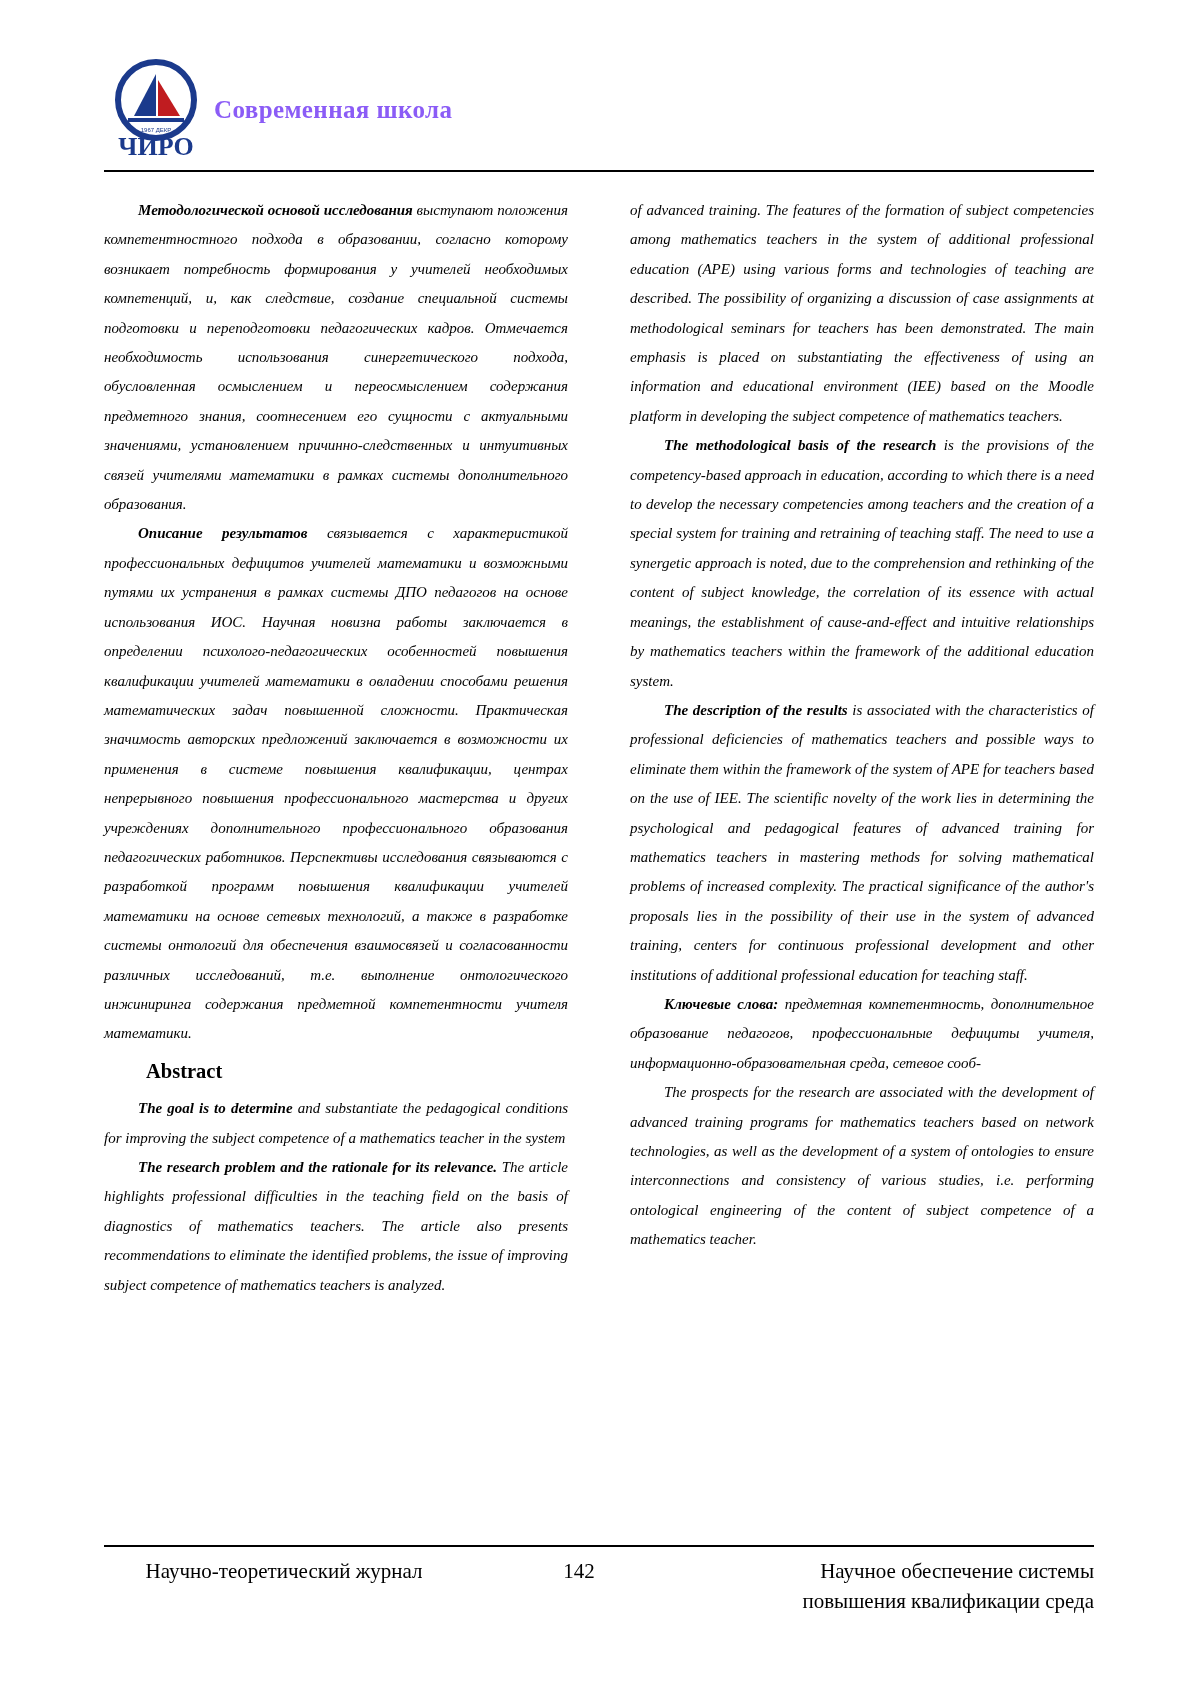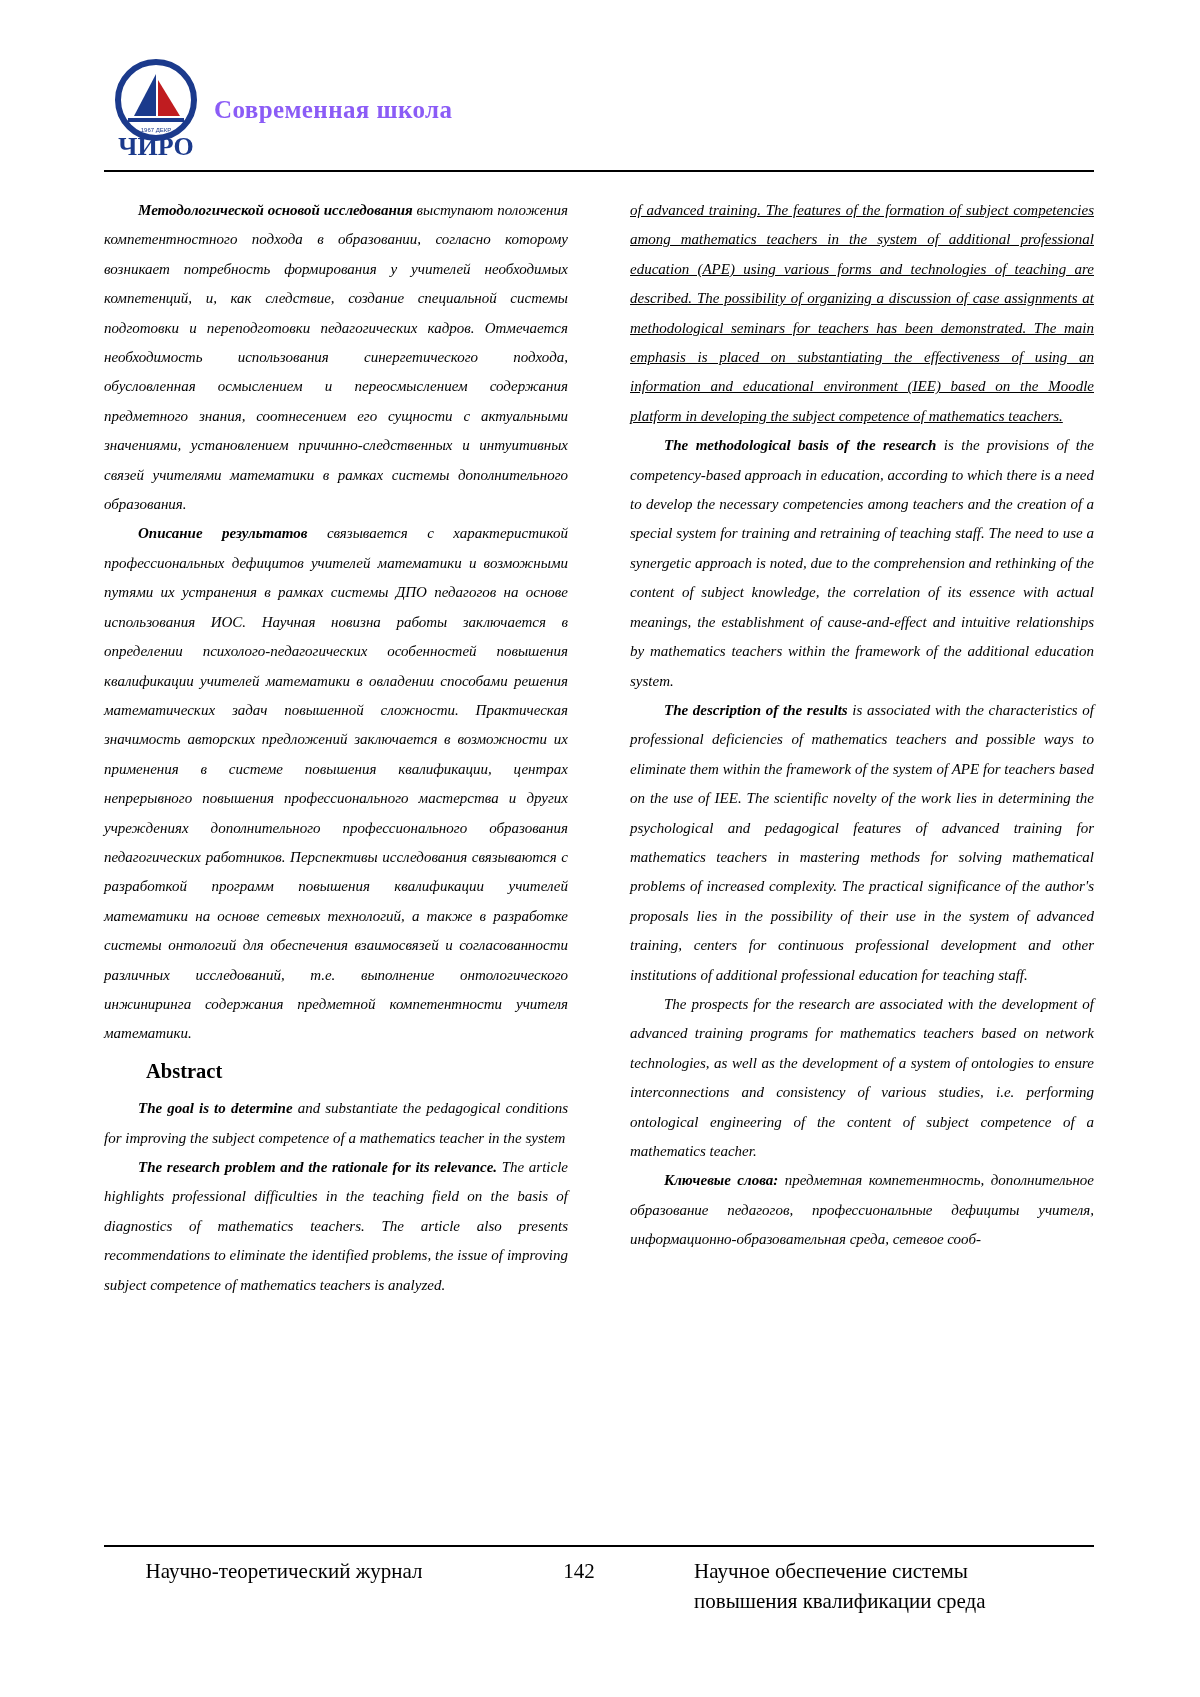--- a/index.html
+++ b/index.html
@@ -72,21 +72,21 @@
   p {
     margin: 0;
     font-size: 15px;
     line-height: 29.4px;
     text-align: justify;
     text-justify: inter-word;
     text-indent: 34px;
     font-style: italic;
     hyphens: auto;
   }
-  p.noindent { text-indent: 0; text-decoration: underline; }
+  p.noindent { text-indent: 0; }
   .lead {
     font-weight: bold;
     font-style: italic;
   }
   .subhead {
     font-weight: bold;
     font-style: normal;
     text-indent: 34px;
     font-size: 20.5px;
     line-height: 29.4px;
@@ -109,21 +109,21 @@
     width: 990px;
     display: flex;
     align-items: flex-start;
     justify-content: space-between;
     font-size: 21px;
     line-height: 30px;
     font-style: normal;
   }
   .footer-left { width: 360px; text-align: center; }
   .footer-center { width: 120px; text-align: center; }
-  .footer-right { width: 400px; text-align: left; }
+  .footer-right { width: 400px; text-align: right; }
 </style>
 </head>
 <body>
 
 <div class="page">
 
   <div class="header">
     <div class="logo">
       <svg width="104" height="104" viewBox="0 0 104 104" xmlns="http://www.w3.org/2000/svg">
         <circle cx="52" cy="42" r="38" fill="none" stroke="#1b3a8c" stroke-width="6"></circle>
@@ -155,23 +155,23 @@
     </div>
 
     <div class="col">
 
       <p class="noindent"><span>of advanced training. The features of the formation of subject competencies among mathematics teachers in the system of additional professional education (APE) using various forms and technologies of teaching are described. The possibility of organizing a discussion of case assignments at methodological seminars for teachers has been demonstrated. The main emphasis is placed on substantiating the effectiveness of using an information and educational environment (IEE) based on the Moodle platform in developing the subject competence of mathematics teachers.</span></p>
 
       <p><span class="lead">The methodological basis of the research</span><span> is the provisions of the competency-based approach in education, according to which there is a need to develop the necessary competencies among teachers and the creation of a special system for training and retraining of teaching staff. The need to use a synergetic approach is noted, due to the comprehension and rethinking of the content of subject knowledge, the correlation of its essence with actual meanings, the establishment of cause-and-effect and intuitive relationships by mathematics teachers within the framework of the additional education system.</span></p>
 
       <p><span class="lead">The description of the results</span><span> is associated with the characteristics of professional deficiencies of mathematics teachers and possible ways to eliminate them within the framework of the system of APE for teachers based on the use of IEE. The scientific novelty of the work lies in determining the psychological and pedagogical features of advanced training for mathematics teachers in mastering methods for solving mathematical problems of increased complexity. The practical significance of the author's proposals lies in the possibility of their use in the system of advanced training, centers for continuous professional development and other institutions of additional professional education for teaching staff.</span></p>
 
+      <p><span class="lead">Ключевые слова:</span><span> предметная компетентность, дополнительное образование педагогов, профессиональные дефициты учителя, информационно-образовательная среда, сетевое сооб-</span></p>
+
       <p><span>The prospects for the research are associated with the development of advanced training programs for mathematics teachers based on network technologies, as well as the development of a system of ontologies to ensure interconnections and consistency of various studies, i.e. performing ontological engineering of the content of subject competence of a mathematics teacher.</span></p>
-
-      <p><span class="lead">Ключевые слова:</span><span> предметная компетентность, дополнительное образование педагогов, профессиональные дефициты учителя, информационно-образовательная среда, сетевое сооб-</span></p>
 
     </div>
   </div>
 
   <div class="footer-rule"></div>
   <div class="footer">
     <div class="footer-left">Научно-теоретический журнал</div>
     <div class="footer-center">142</div>
     <div class="footer-right">
       <div>Научное обеспечение системы</div>

